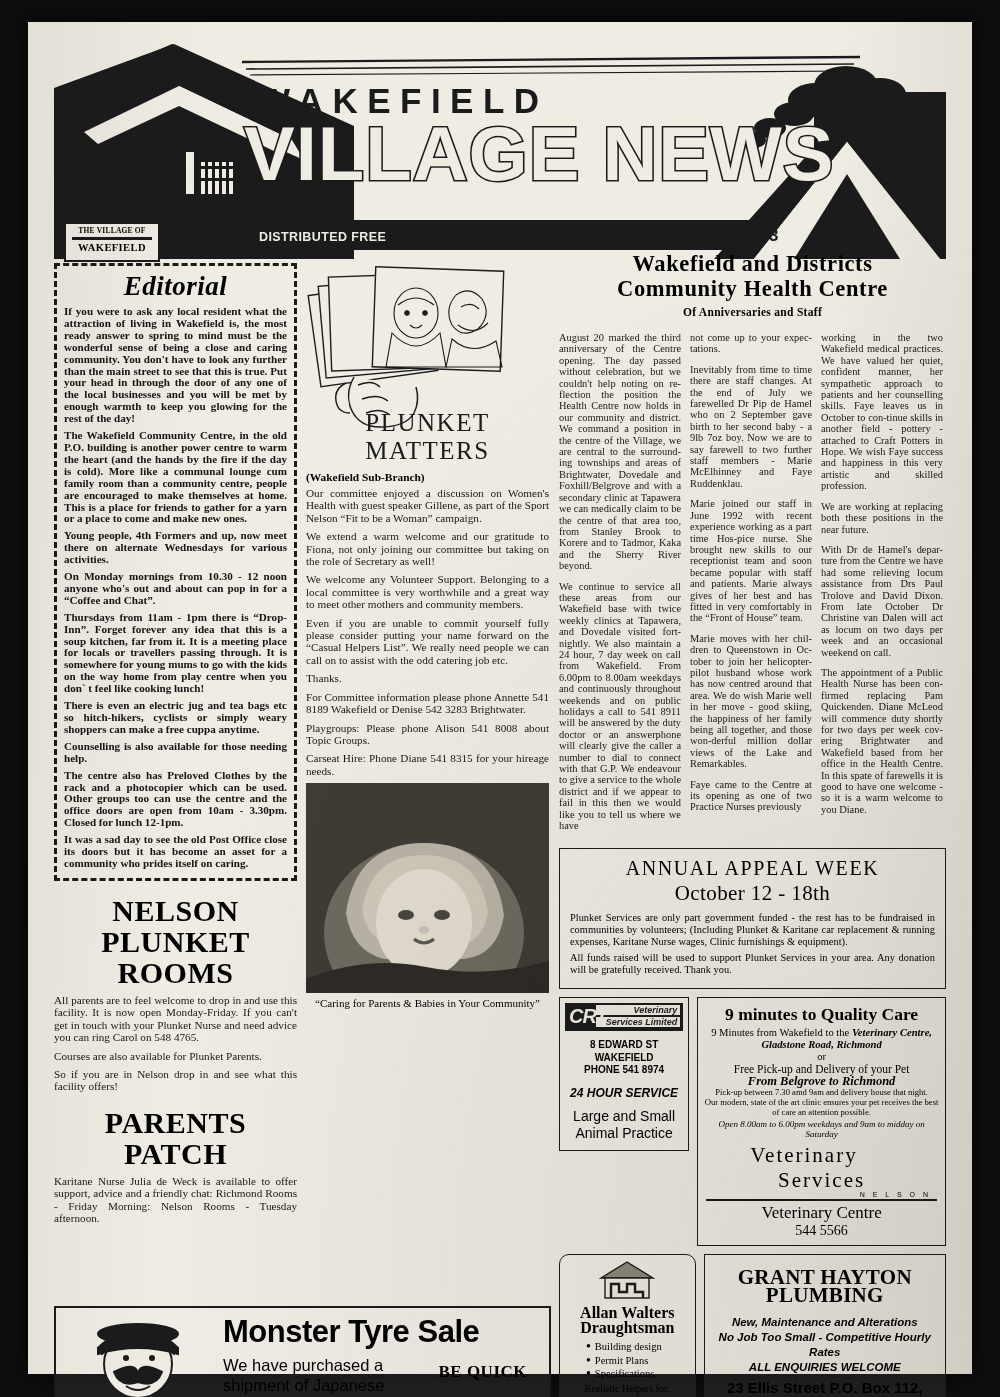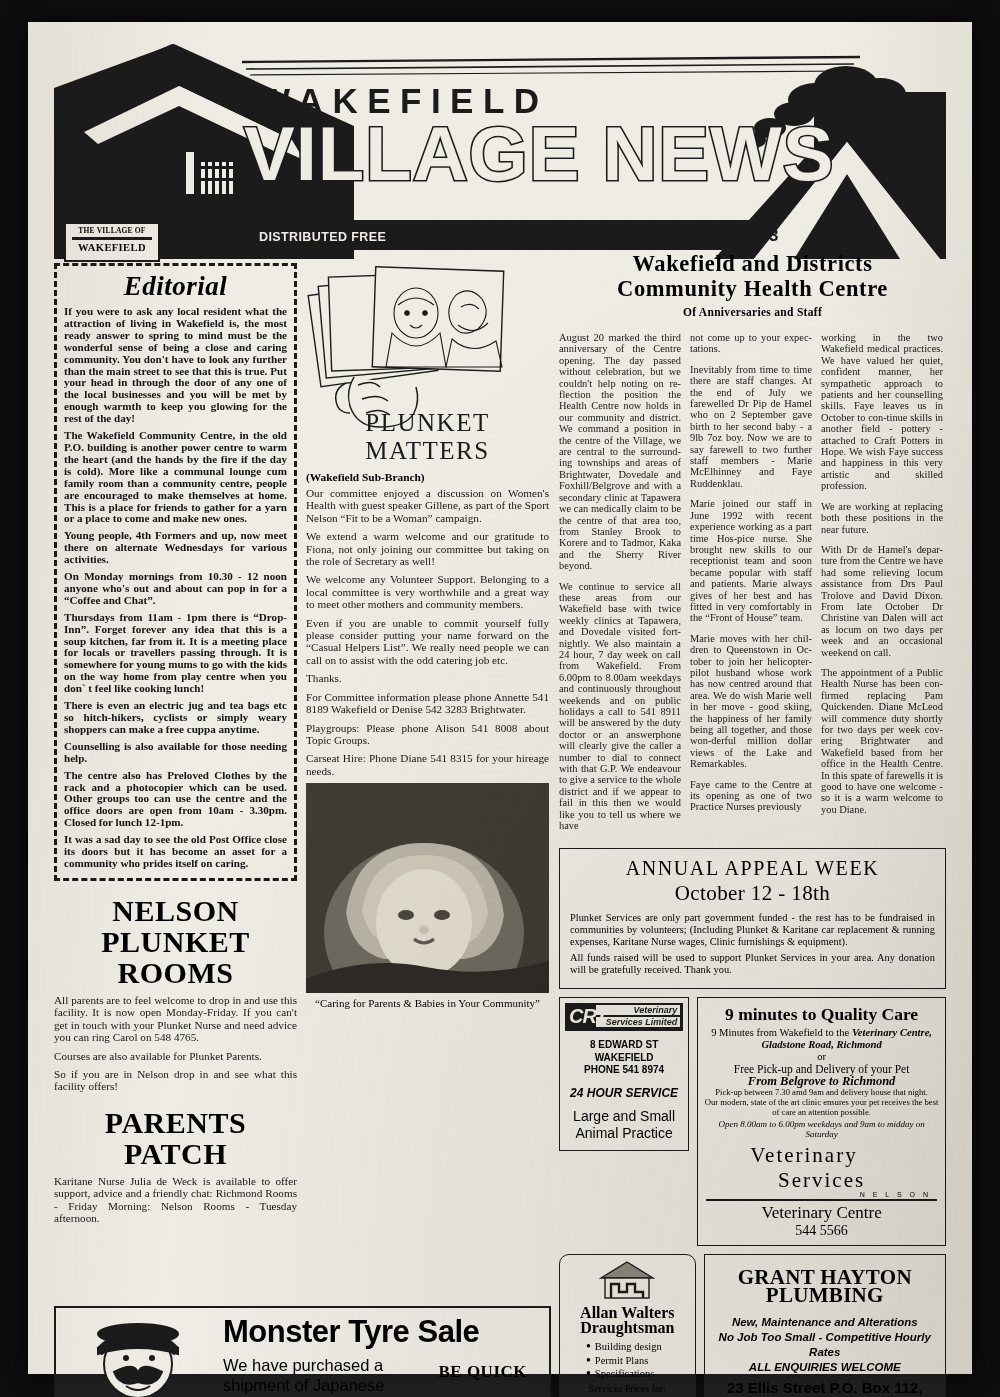--- a/index.html
+++ b/index.html
@@ -379,21 +379,21 @@
              <rect x="6" y="18" width="44" height="20" fill="#efece4" stroke="#1b1b1b" stroke-width="1.4"></rect>
              <path d="M12,38 L12,24 L20,24 L20,32 L28,32 L28,24 L36,24 L36,32 L44,32 L44,38" fill="none" stroke="#1b1b1b" stroke-width="2.4"></path>
            </svg>
            <h3>Allan Walters</h3>
            <h3 style="margin-top:-6px;">Draughtsman</h3>
            <ul>
              <li>Building design</li>
              <li>Permit Plans</li>
              <li>Specifications</li>
            </ul>
-           <div class="rp">Services Prices for:</div>
+           <div class="rp">Realistic Helpers for:</div>
            <div class="rp">Commercial &amp; Industrial</div>
 
          </div>
 
          <div class="box gh">
            <h3>GRANT HAYTON</h3>
            <h3 style="margin-top:-14px;">PLUMBING</h3>
            <div class="i">New, Maintenance and Alterations</div>
            <div class="i">No Job Too Small - Competitive Hourly Rates</div>
            <div class="i">ALL ENQUIRIES WELCOME</div>

